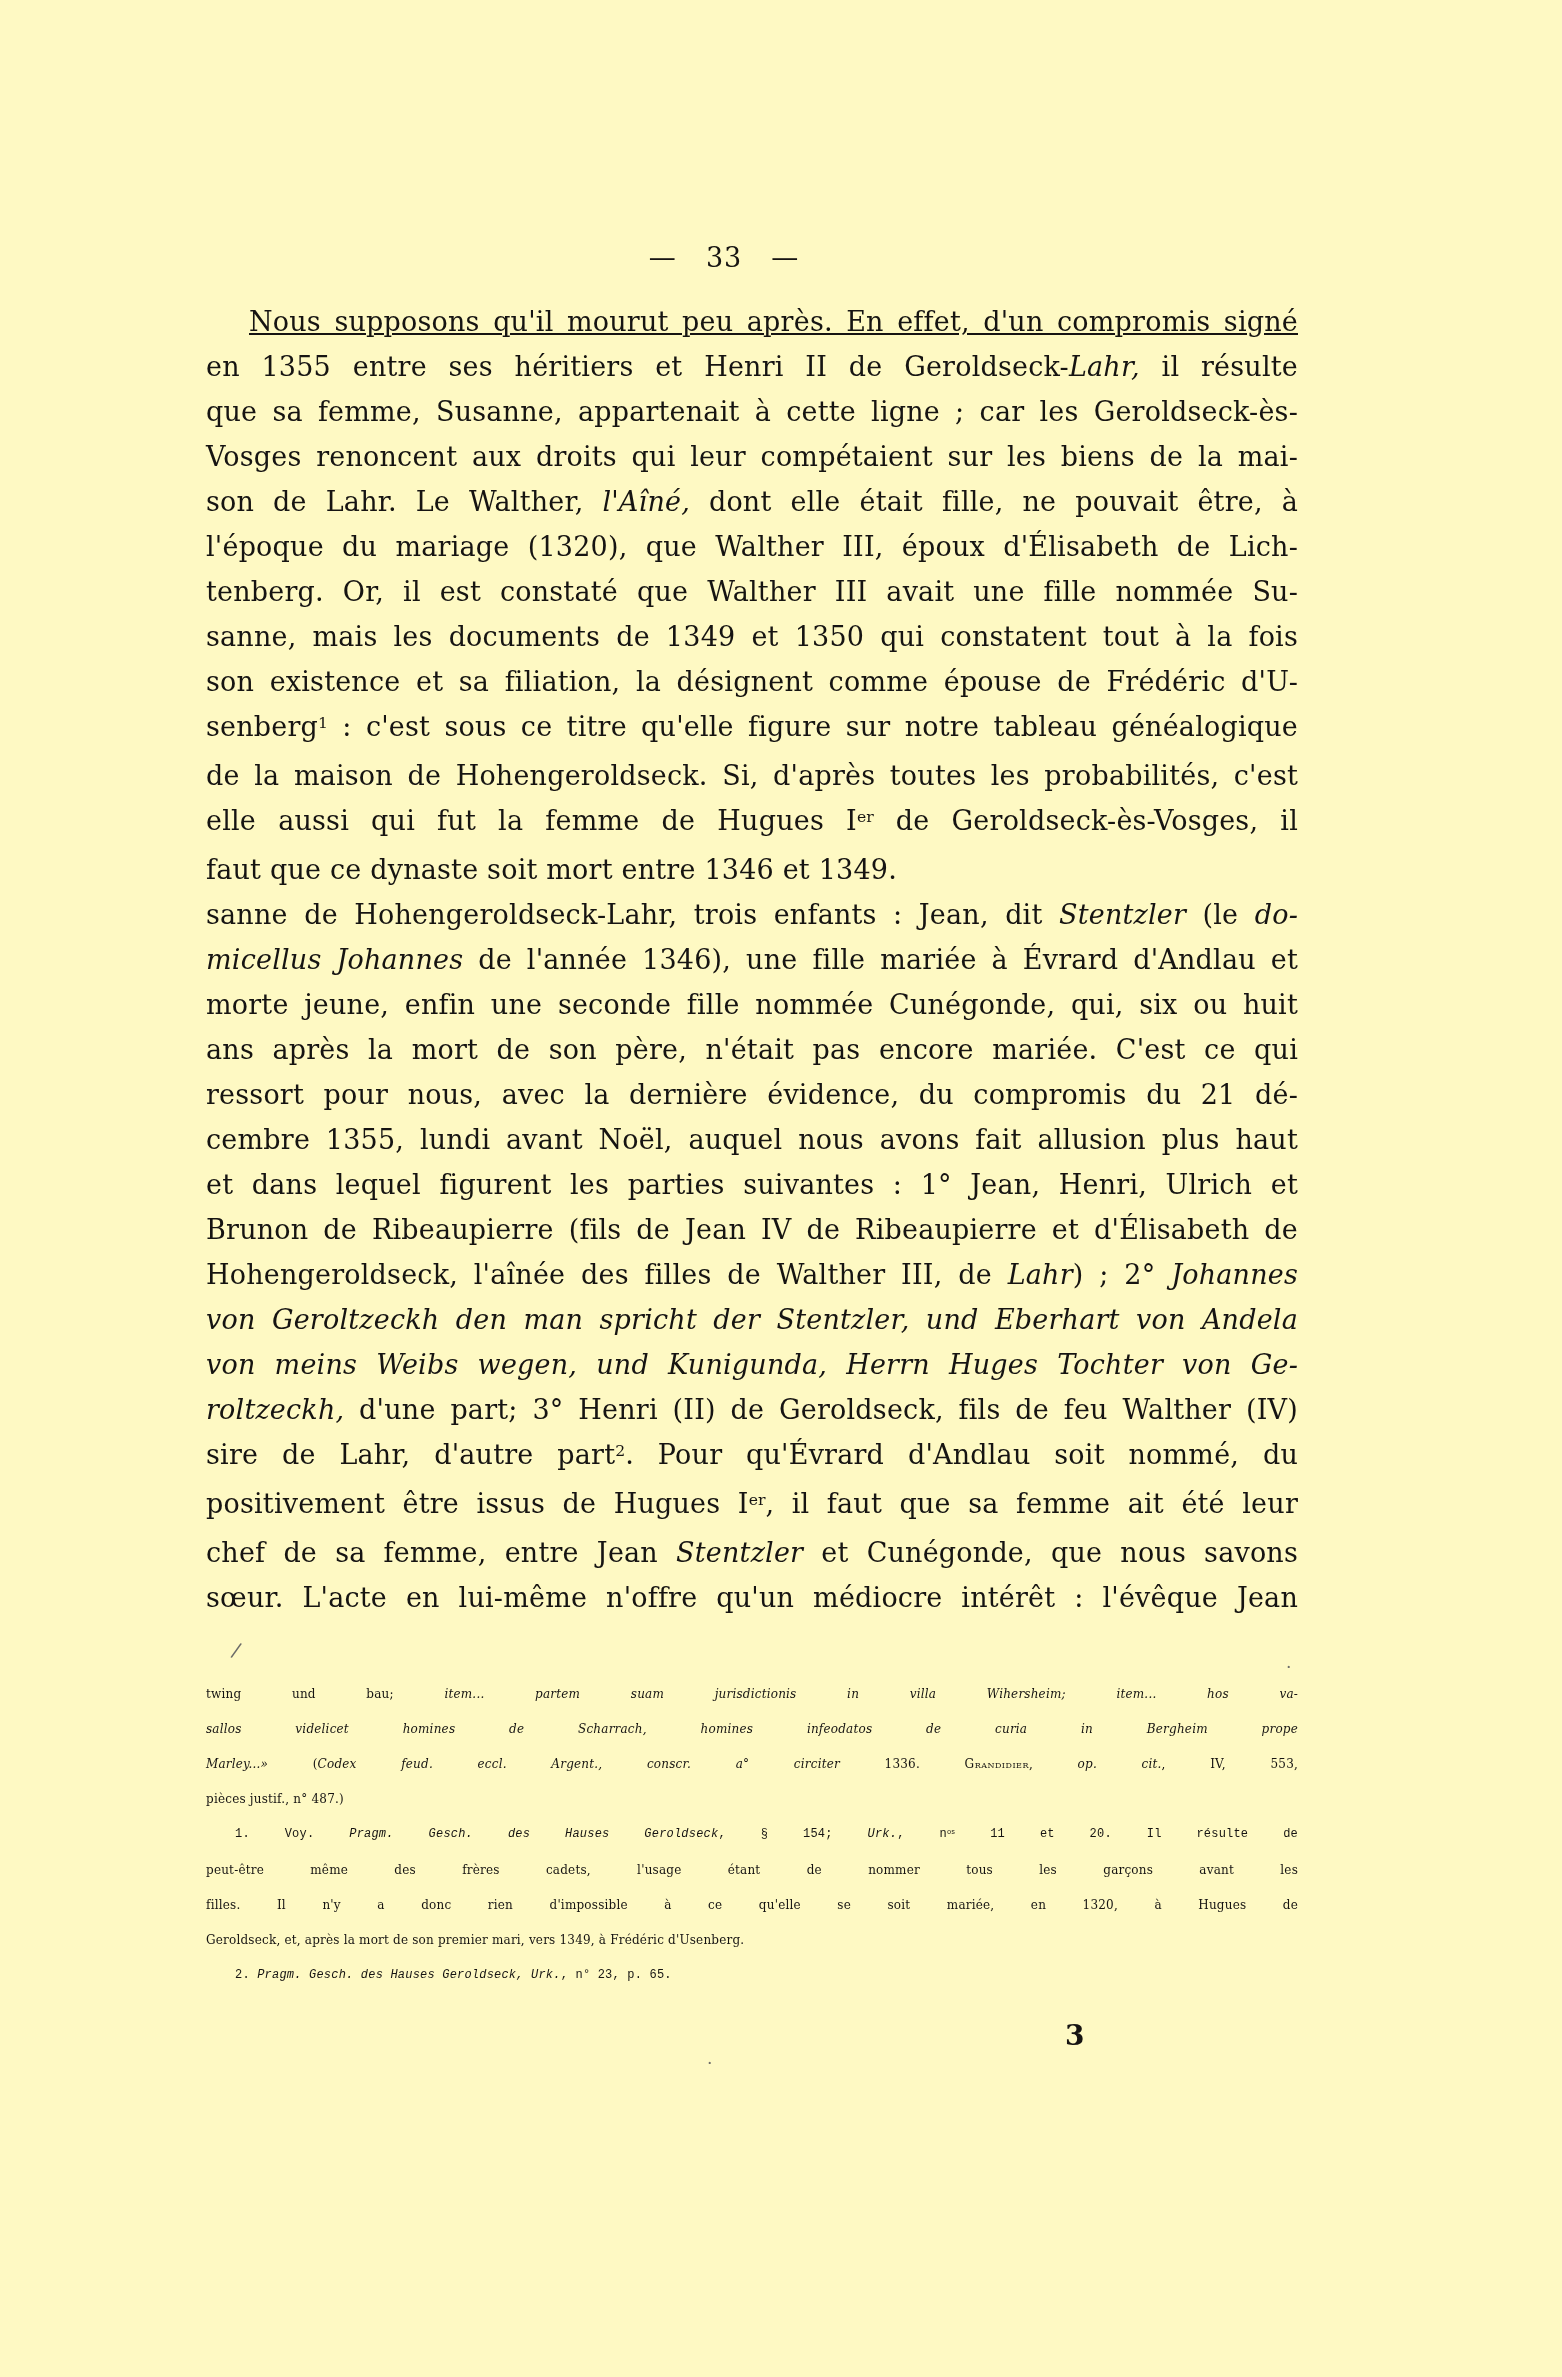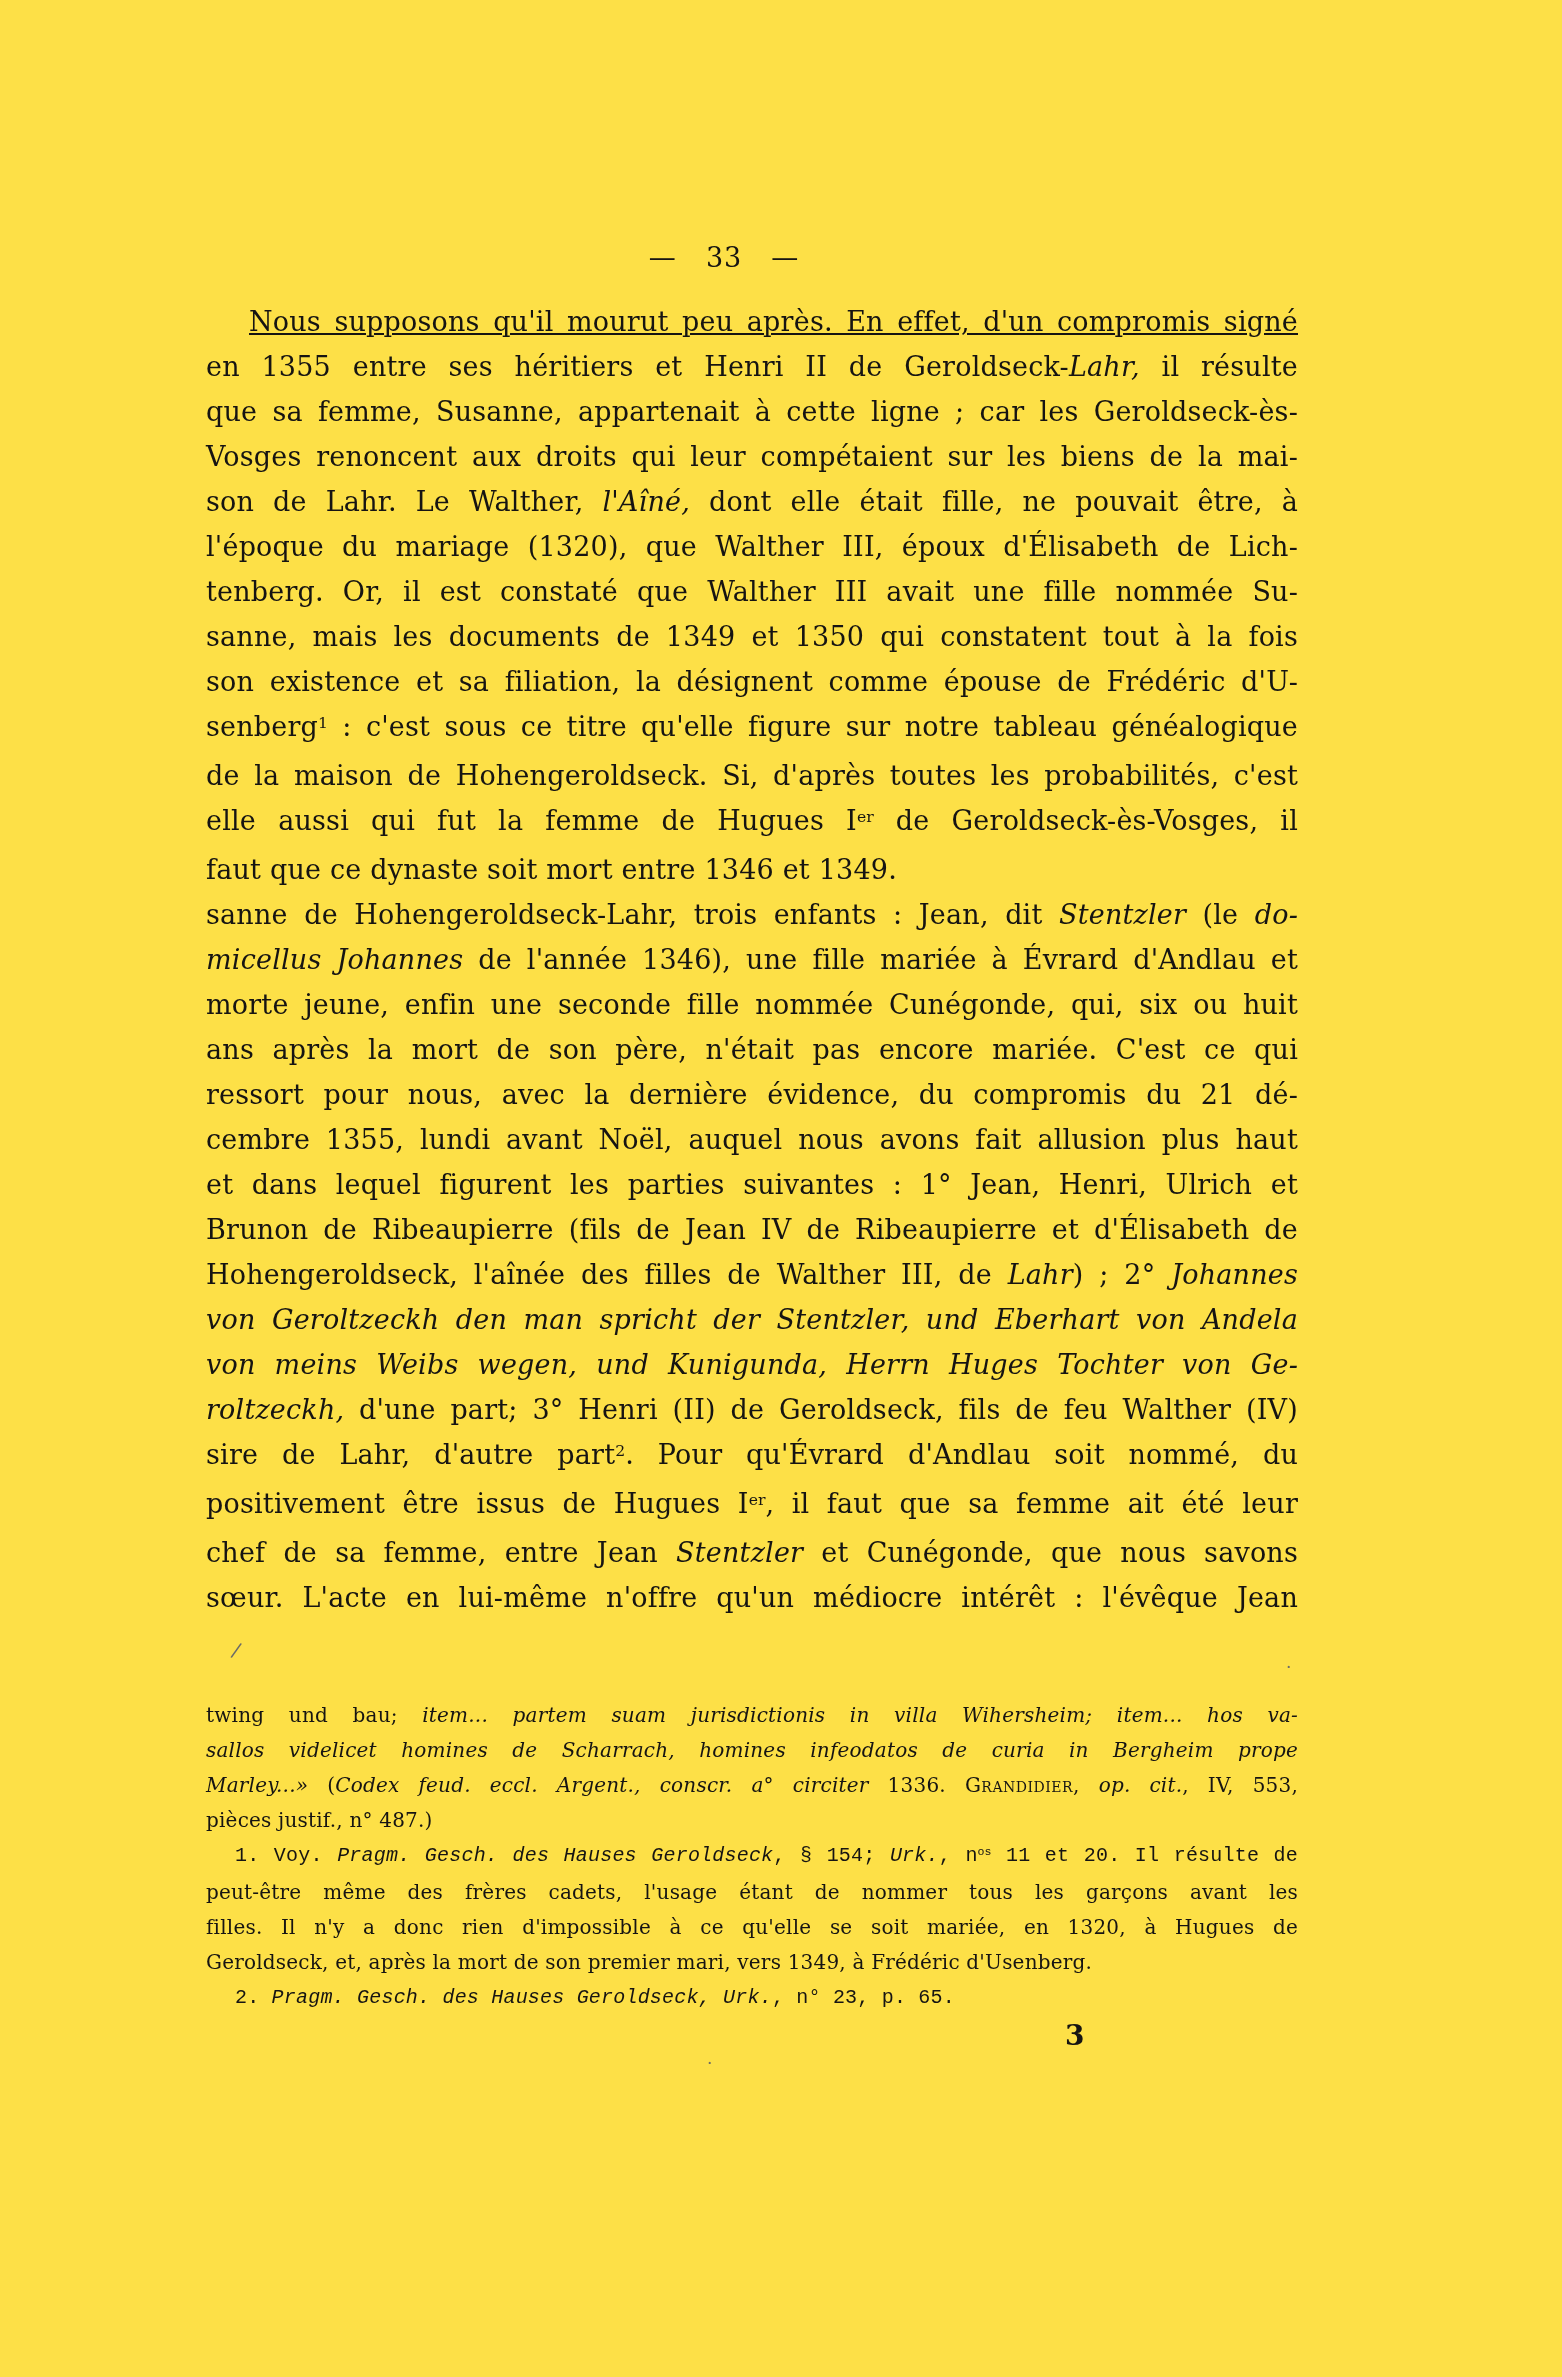--- a/index.html
+++ b/index.html
@@ -5,34 +5,34 @@
   html,body{margin:0;padding:0;}
   body{
     width:1562px;height:2377px;position:relative;
     background:#f6f6f3;
     font-family:"DejaVu Serif","Liberation Serif",serif;
     color:#161412;
     -webkit-font-smoothing:antialiased;
   }
   .page{
     position:absolute;left:0;top:0;width:1562px;height:2377px;
-    background:#fde047;
+    background:#fef9c3;
     overflow:hidden;
   }
   .pagenum{
     position:absolute;left:183px;top:242px;width:1082px;
     text-align:center;font-size:27px;word-spacing:20px;letter-spacing:0.8px;
   }
   .main{
     position:absolute;left:206px;top:299px;width:1092px;
     font-size:27px;line-height:45px;letter-spacing:0.2px;
   }
   .fnotes{
     position:absolute;left:206px;top:1677px;width:1092px;
-    font-size:20px;line-height:35px;letter-spacing:0.2px;margin-top:21px;
+    font-size:12px;line-height:35px;letter-spacing:0.2px;
   }
   .line{
     text-align:justify;
     text-align-last:justify;
     white-space:normal;
   }
   .line.nj{text-align-last:left;}
   .main .line.ind{text-indent:43px;text-decoration:underline;}
   .fnotes .line.ind{text-indent:29px;font-family:Liberation Mono, monospace;}
   .it{font-style:italic;}

